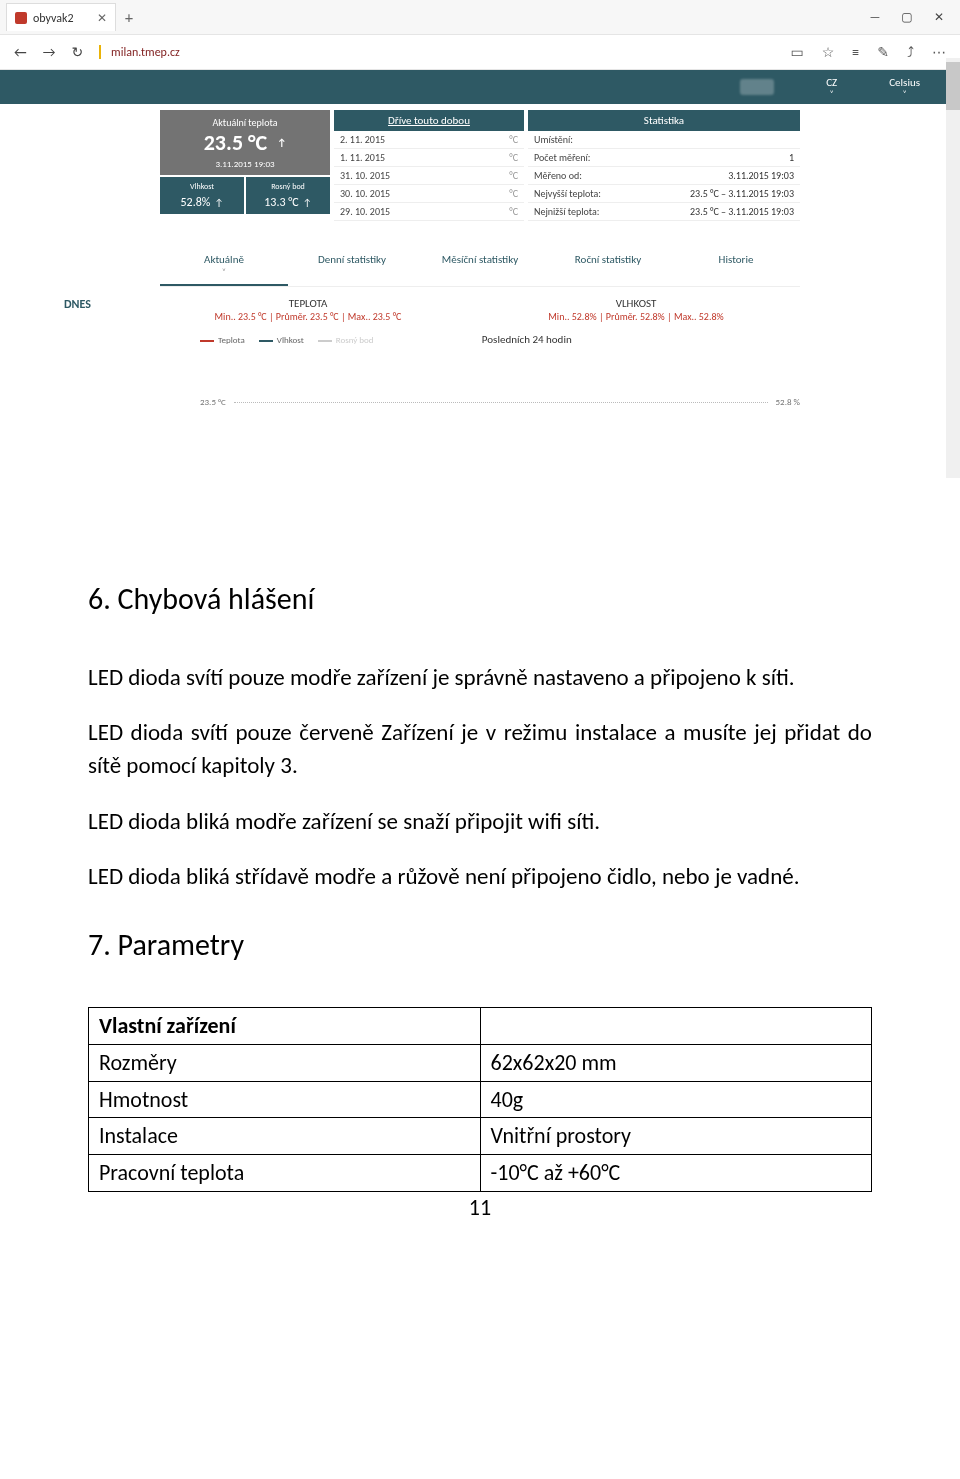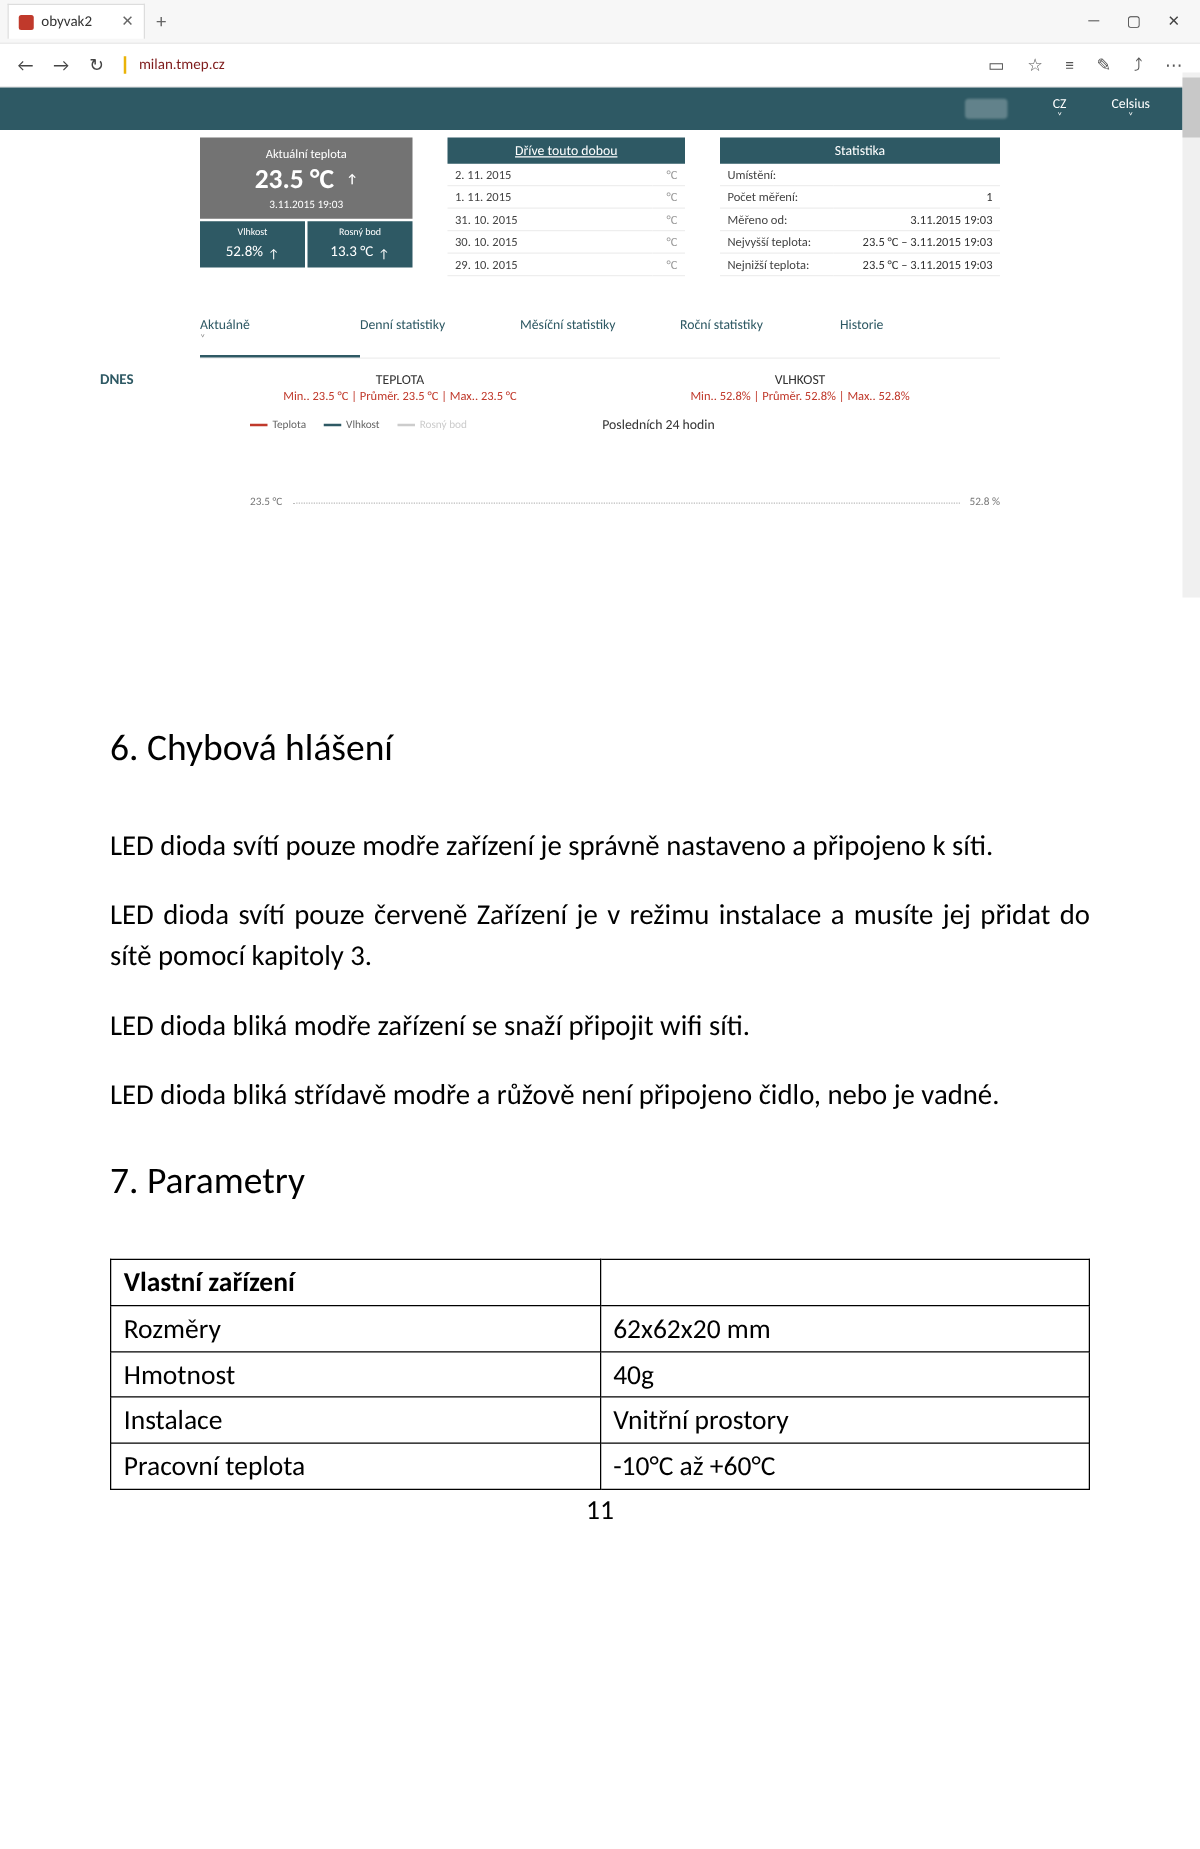--- a/index.html
+++ b/index.html
@@ -14,55 +14,55 @@
   .newtab{width:26px;height:26px;display:flex;align-items:center;justify-content:center;color:#666;font-size:16px;}
   .wincontrols{margin-left:auto;display:flex;gap:18px;padding-right:14px;color:#444;font-size:12px;}
   .wincontrols span{width:14px;text-align:center;}
 
   .navbar{height:36px;display:flex;align-items:center;gap:16px;padding:0 14px;border-top:1px solid #e5e5e5;border-bottom:1px solid #e5e5e5;background:#fff;font-size:13px;color:#444;}
   .navbar .arrow{font-size:14px;}
   .navbar .url{flex:0 0 auto;color:#7f1d1d;font-size:12px;border-left:2px solid #eab308;padding-left:10px;}
   .navbar .right{margin-left:auto;display:flex;gap:18px;align-items:center;color:#555;font-size:14px;}
 
   
-  .appbar{background:#2e5964;height:34px;display:flex;align-items:center;justify-content:flex-end;color:#fff;font-size:11px;padding-right:40px;gap:36px;}
+  .appbar{background:#2e5964;height:34px;display:flex;align-items:center;justify-content:flex-end;color:#fff;font-size:11px;padding-right:40px;gap:52px;}
   .appbar .sel{display:flex;flex-direction:column;align-items:center;line-height:1.1;}
   .appbar .sel .chev{font-size:8px;}
   .appbar .user{width:34px;height:16px;background:rgba(255,255,255,.25);border-radius:3px;filter:blur(1px);}
 
   
   .stage{background:#fff;padding:6px 0 40px 0;}
   .cardrow{display:flex;gap:4px;padding:0 160px;}
 
   .currentCol{width:170px;display:flex;flex-direction:column;gap:2px;}
   .cur  {background:#737373;color:#fff;text-align:center;padding:6px 0 6px 0;}
   .cur .lab{font-size:10px;}
   .cur .val{font-size:22px;font-weight:600;display:inline-flex;align-items:center;gap:10px;}
   .cur .ts{font-size:9px;margin-top:2px;}
   .subrow{display:flex;gap:2px;}
   .subbox{flex:1;background:#2e5964;color:#fff;text-align:center;padding:4px 2px;}
   .subbox .l{font-size:8px;}
   .subbox .v{font-size:12px;display:inline-flex;align-items:center;gap:4px;}
   .arrup{font-size:10px;}
 
-  .panel{flex:1;margin-left:24px;}
+  .panel{flex:1;}
   .panel .hd{background:#2e5964;color:#fff;text-align:center;font-size:11px;padding:4px 0;}
   .panel table{width:100%;font-size:10px;color:#333;border-collapse:collapse;}
   .panel td{padding:2px 6px;border-bottom:1px solid #eee;white-space:nowrap;}
   .panel td.k{color:#444;}
   .panel td.v{text-align:right;color:#333;}
   .panel td.u{text-align:right;color:#999;width:26px;}
 
   
   .tabsrow{display:flex;margin:24px 160px 0 160px;border-bottom:1px solid #eee;font-size:11px;color:#2e5964;}
-  .tabsrow .t{flex:1;padding:8px 0;}
+  .tabsrow .t{flex:1;text-align:center;padding:8px 0;}
   .tabsrow .t.active{border-bottom:2px solid #2e5964;}
   .tabsrow .t .chev{display:block;font-size:8px;color:#888;}
 
-  .summary{display:flex;margin:10px 160px 0 80px;font-size:10px;color:#333;}
+  .summary{display:flex;margin:10px 160px 0 64px;font-size:10px;color:#333;}
   .summary .left{width:80px;color:#2e5964;font-size:12px;font-weight:600;}
   .summary .mid{flex:1;text-align:center;}
   .summary .mid .ttl{font-size:11px;color:#333;}
   .summary .mid .sub{color:#555;}
   .summary .mid .sub span{color:#c0392b;}
   .summary .right{flex:1;text-align:center;}
   .summary .right .sub span{color:#c0392b;}
 
   .legend{margin:10px 160px 0 200px;font-size:9px;color:#666;display:flex;gap:14px;align-items:center;}
   .legend .sw{width:14px;height:2px;display:inline-block;vertical-align:middle;margin-right:4px;}

